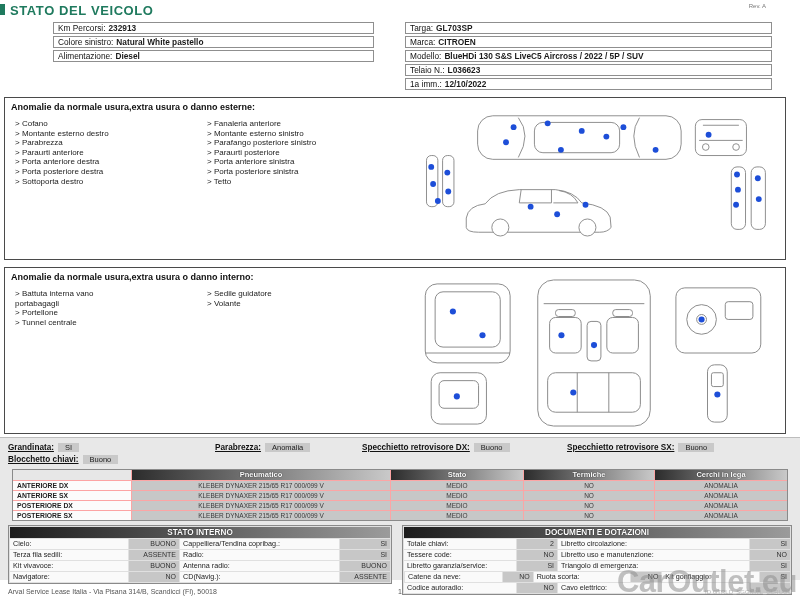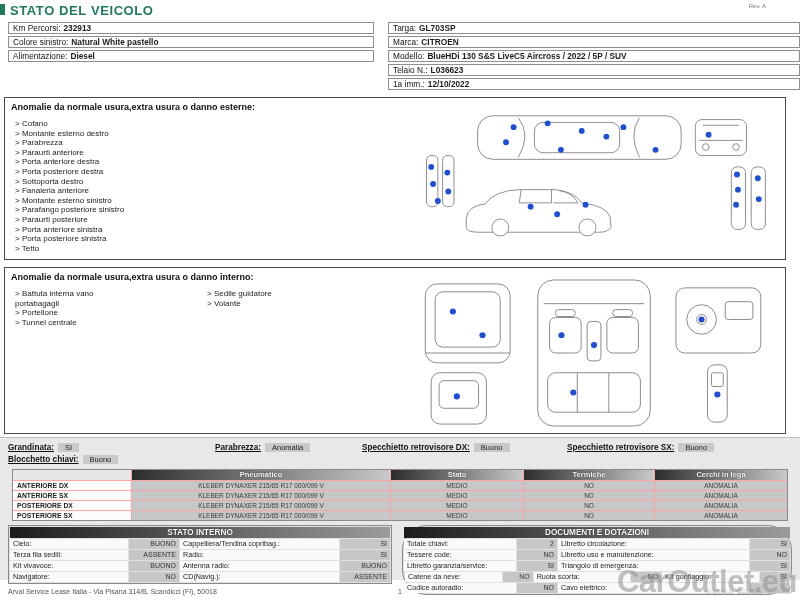--- a/index.html
+++ b/index.html
@@ -8,33 +8,33 @@
           font-family:"Liberation Sans", sans-serif; color:#1a1a1a; }
 
   
   .green-bar { position:absolute; left:0; top:4px; width:5px; height:11px; background:#1f7a5e; }
   .title { position:absolute; left:10px; top:3px; color:#1f7a5e; font-size:13px; font-weight:bold; letter-spacing:.6px; }
   .rev { position:absolute; right:34px; top:3px; font-size:6px; color:#777; }
 
   
   .info-col { position:absolute; top:22px; }
   .info-left { left:8px; width:366px; }
-  .info-right { left:388px; width:412px; }
+  .info-right { left:360px; width:412px; }
   .i-row { height:12px; line-height:10px; border:1px solid #8f8f8f; margin-bottom:2px;
-           padding:0 4px; font-size:8.3px; background:#fff; white-space:nowrap; overflow:hidden; }
+           padding:0 4px; font-size:8.3px; background:#fff; white-space:nowrap; overflow:hidden;margin-left:45px; }
   .i-lbl { color:#111; }
   .i-val { font-weight:bold; margin-left:3px; }
 
   
   .abox { position:absolute; left:4px; width:782px; border:1px solid #4a4a4a; background:#fff; }
   .abox-ext { top:97px; height:163px; }
   .abox-int { top:267px; height:167px; }
   .abox-h { font-weight:bold; font-size:9px; padding:4px 6px 2px; color:#101010; }
   .abox-lists { position:absolute; left:10px; display:flex; }
-  .abox-ext .abox-lists { top:21px;flex-direction:column; }
+  .abox-ext .abox-lists { top:21px; }
   .abox-int .abox-lists { top:21px; }
   .alist { list-style:none; }
   .alist li { font-size:8px; line-height:9.6px; color:#222; }
   .alist li::before { content:"> "; }
   .ext-c1 { width:192px; } .ext-c2 { width:200px; }
   .int-c1 { width:118px; margin-right:74px; } .int-c2 { width:120px; }
   .diagram { position:absolute; right:6px; }
   .diagram-ext { top:14px; width:368px; height:142px; }
   .diagram-int { top:10px; width:368px; height:150px; }
   .diagram g { fill:none; stroke:#8a8a8a; stroke-width:1; }
@@ -51,21 +51,21 @@
   .tire-table { margin:4px 12px 0; border:1px solid #8a8a8a; display:grid;
                 grid-template-columns:118px 258px 132px 130px 1fr; gap:1px; background:#fca5a5; }
   .tt-h { background:linear-gradient(90deg,#2c2c2c,#c9c9c9); color:#fff; font-size:7.5px; font-weight:bold;
           text-align:center; height:10px; line-height:10px; text-shadow:0 0 1px #000; }
   .tt-h0 { background:#e7e7e7; }
   .tt-pos { background:#fcfcfc; font-size:6.8px; font-weight:bold; padding-left:4px; height:9px; line-height:9px; color:#222; }
   .tt-val { background:#c7c7c7; font-size:6.5px; text-align:center; height:9px; line-height:9px; color:#3a3a3a; }
 
   .panels { display:flex; margin:4px 8px 0; gap:10px; align-items:flex-start; }
   .panel { border:1px solid #8a8a8a; background:#e0e0e0; padding:1px; }
-  .panel-left { width:384px; } .panel-right { flex:1;border-radius:25px; }
+  .panel-left { width:384px; } .panel-right { flex:1; }
   .panel-h { height:11px; line-height:11px; text-align:center; color:#fff; font-weight:bold; font-size:8.2px;
              background:linear-gradient(90deg,#1c1c1c,#9b9b9b); text-shadow:0 0 1px #000; }
   .p-row { display:flex; margin-top:1px; height:10px; line-height:10px; font-size:7.2px; }
   .p-lbl { background:#fafafa; padding:0 3px; color:#222; white-space:nowrap; overflow:hidden; }
   .p-val { background:#c7c7c7; text-align:right; padding:0 3px; color:#333; margin-left:1px; font-size:7px; }
   .panel-left .p-lbl1 { width:118px; } .panel-left .p-val { width:50px; }
   .panel-right .p-lbl1 { width:112px; } .panel-right .p-val { width:40px; }
   .p-grow { flex:1; margin-left:1px; }
   .p-third { flex:1; margin-left:1px; }
   .p-val3 { width:30px !important; }

